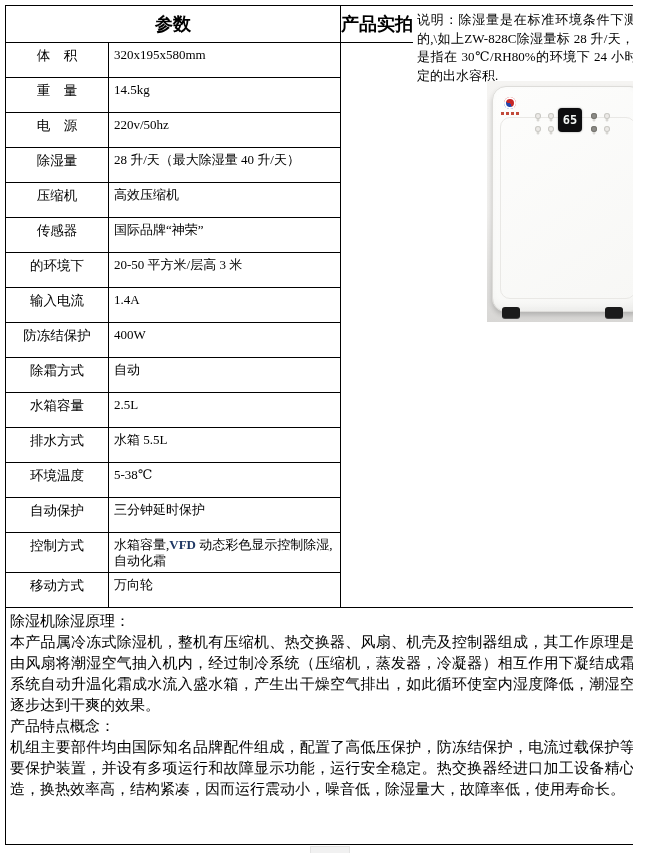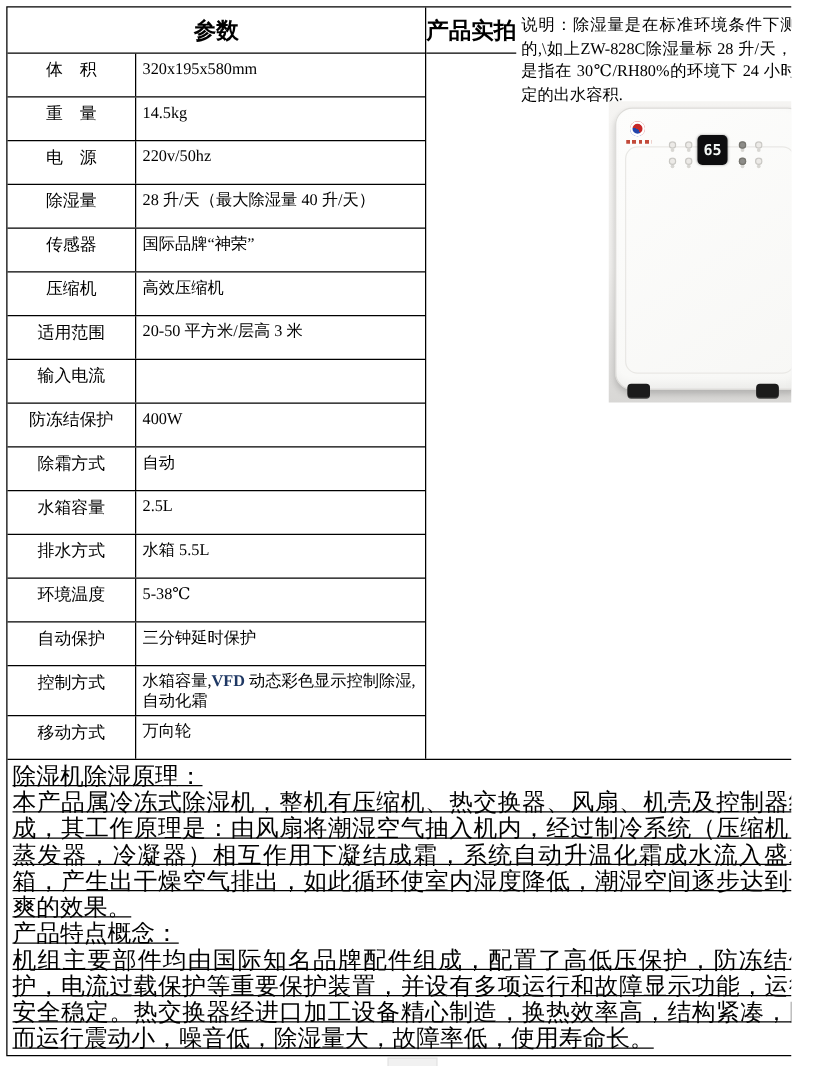--- a/index.html
+++ b/index.html
@@ -37,21 +37,21 @@
   .panel-btn{position:absolute;width:6px;height:6px;border-radius:50%;
              background:#eceae7;box-shadow:inset 0 0 0 1px #c9c8c4, 0 4px 0 -1.5px #d8d7d3;}
   .panel-btn.dark{background:#8d8c88;box-shadow:inset 0 0 0 1px #76756f, 0 4px 0 -1.5px #d8d7d3;}
   .display{position:absolute;left:65px;top:21px;width:24px;height:24px;border-radius:4px;
            background:#0d0d0f;display:flex;align-items:center;justify-content:center;
            font-family:"DejaVu Sans Mono","Liberation Mono",monospace;font-weight:bold;
            font-size:12px;color:#f4f8f6;box-shadow:0 0 2px rgba(0,0,0,.4);}
   .wheel{position:absolute;top:226px;width:18px;height:11px;border-radius:3px;
          background:#1b1b1b;box-shadow:0 1px 0 #444;}
   
-  .bottom{padding:3px 4px 0 4px;font-size:19px;line-height:21px;text-decoration:underline;}
+  .bottom{padding:3px 4px 0 4px;font-size:15px;line-height:21px;}
   .bottom .jtext{text-align:justify;}
   .scroll-thumb{position:absolute;left:310px;top:846px;width:38px;height:7px;
                 background:#f1f1f1;border:1px solid #e3e3e3;}
 </style>
 </head>
 <body>
 
 <div class="page">
   <div class="frame">
     <div class="top">
@@ -69,33 +69,34 @@
         </div>
         <div class="spec-row">
           <div class="spec-label">电　源</div>
           <div class="spec-value">220v/50hz</div>
         </div>
         <div class="spec-row">
           <div class="spec-label">除湿量</div>
           <div class="spec-value">28 升/天（最大除湿量 40 升/天）</div>
         </div>
         <div class="spec-row">
+          <div class="spec-label">压缩机</div>
+          <div class="spec-value">高效压缩机</div>
+        </div>
+        <div class="spec-row">
           <div class="spec-label">传感器</div>
           <div class="spec-value">国际品牌“神荣”</div>
         </div>
         <div class="spec-row">
-          <div class="spec-label">压缩机</div>
-          <div class="spec-value">高效压缩机</div>
-        </div>
-        <div class="spec-row">
-          <div class="spec-label">适用范围</div>
+          <div class="spec-label">的环境下</div>
           <div class="spec-value">20-50 平方米/层高 3 米</div>
         </div>
         <div class="spec-row">
           <div class="spec-label">输入电流</div>
+          <div class="spec-value">1.4A</div>
         </div>
         <div class="spec-row">
           <div class="spec-label">防冻结保护</div>
           <div class="spec-value">400W</div>
         </div>
         <div class="spec-row">
           <div class="spec-label">除霜方式</div>
           <div class="spec-value">自动</div>
         </div>
         <div class="spec-row">

